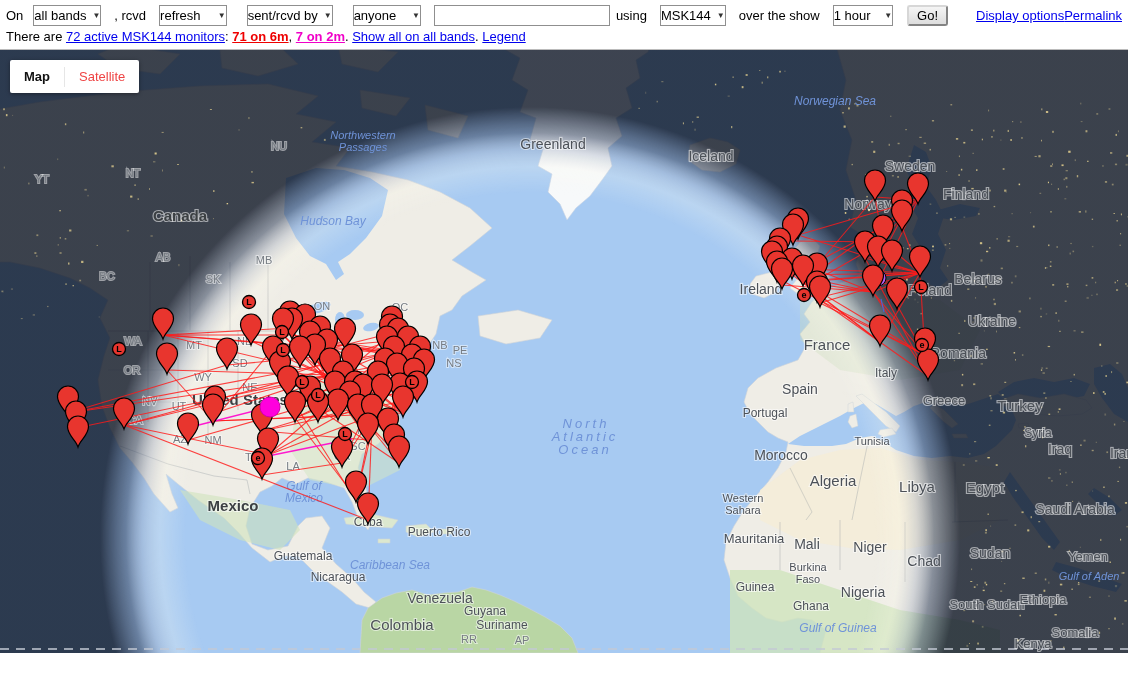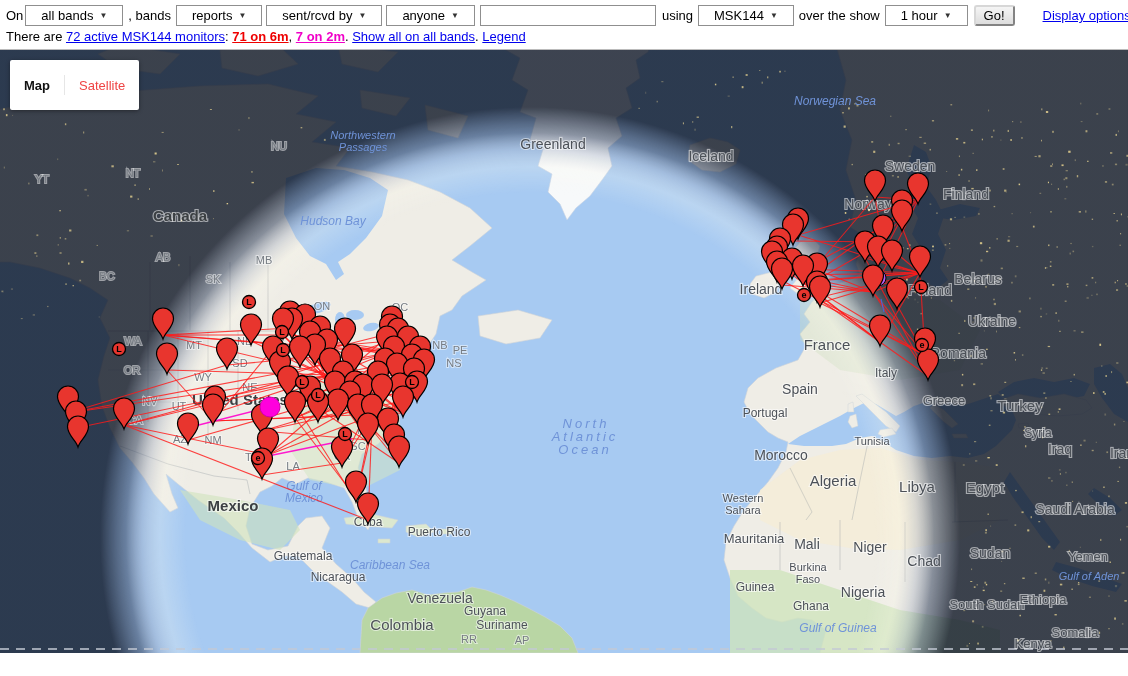--- a/index.html
+++ b/index.html
@@ -2,36 +2,36 @@
 <html><head>
 <meta charset="utf-8">
 <style>
   html,body{margin:0;padding:0;background:#fff;width:1128px;height:676px;overflow:hidden;
     font-family:"Liberation Sans","DejaVu Sans",sans-serif;}
   
   #header{padding:3px 6px 0 6px;font-size:13px;color:#000;}
   .row1{display:flex;align-items:center;white-space:nowrap;height:25px;}
   .row1 .gap{margin:0 3px;}
   .sel{display:inline-flex;align-items:center;justify-content:space-between;
-       border:1px solid #8f8f8f;background:#fff;height:19px;padding:0 15px;
-       font-size:13px;cursor:default;margin:0 2px;}
+       border:1px solid #8f8f8f;background:#fff;height:19px;padding:0 0;
+       font-size:13px;cursor:default;margin:0 10px;}
   .sel .car{font-size:8px;color:#333;margin-left:6px;}
   .txtin{border:1px solid #8f8f8f;height:17px;width:168px;margin:0 3px;font-size:13px;padding:1px 3px;}
   .gobtn{margin:0 4px;border:2px outset #d7d7d7;background:linear-gradient(#f5f5f5,#ddd);
          font-size:13px;padding:1px 8px;border-radius:3px;cursor:pointer;}
   a.lnk{color:#0000EE;text-decoration:underline;cursor:pointer;}
   .statline{height:18px;line-height:18px;white-space:nowrap;}
   .lnk6m{color:#EE0000;font-weight:bold;text-decoration:underline;cursor:pointer;}
   .lnk2m{color:#F000C8;font-weight:bold;text-decoration:underline;cursor:pointer;}
   
   #map-wrap{position:relative;width:1128px;height:603px;margin-top:3px;
             border-top:1px solid #bbb;overflow:hidden;background:#A7CAF2;}
   #map-svg{display:block;}
   #map-ctrl{position:absolute;top:10px;left:10px;background:#fff;border-radius:2px;
-            box-shadow:0 1px 4px rgba(0,0,0,.4);display:flex;height:50px;align-items:center;
+            box-shadow:0 1px 4px rgba(0,0,0,.4);display:flex;height:33px;align-items:center;
             font-size:13px;z-index:5;}
   #map-ctrl .tab{padding:0 14px;cursor:pointer;color:#ef4444;}
   #map-ctrl .tab.active{font-weight:bold;color:#111;}
   #map-ctrl .div{width:1px;height:20px;background:#e6e6e6;}
   
   text{font-family:"Liberation Sans","DejaVu Sans",sans-serif;}
   .lbl-country{fill:#4c5158;paint-order:stroke;stroke:#ffffff;stroke-width:2.2px;stroke-opacity:.55;}
   .lbl-state{fill:#767c83;paint-order:stroke;stroke:#ffffff;stroke-width:2px;stroke-opacity:.5;}
   .lbl-water{fill:#6f93d8;font-style:italic;}
   .lbl-bold{font-weight:bold;fill:#3c4043;}
@@ -39,23 +39,23 @@
 </head>
 <body>
 
 <div id="header">
   <div class="row1">
     <span>On</span>
     <span class="sel" style="width:72px">
         <span>all bands</span>
         <span class="car">▼</span>
       </span>
-    <span class="gap">, bands</span>
+    <span class="gap">, rcvd</span>
     <span class="sel" style="width:92px">
-        <span>reports</span>
+        <span>refresh</span>
         <span class="car">▼</span>
       </span>
     <span class="sel" style="width:94px">
         <span>sent/rcvd by</span>
         <span class="car">▼</span>
       </span>
     <span class="sel" style="width:93px">
         <span>anyone</span>
         <span class="car">▼</span>
       </span>

